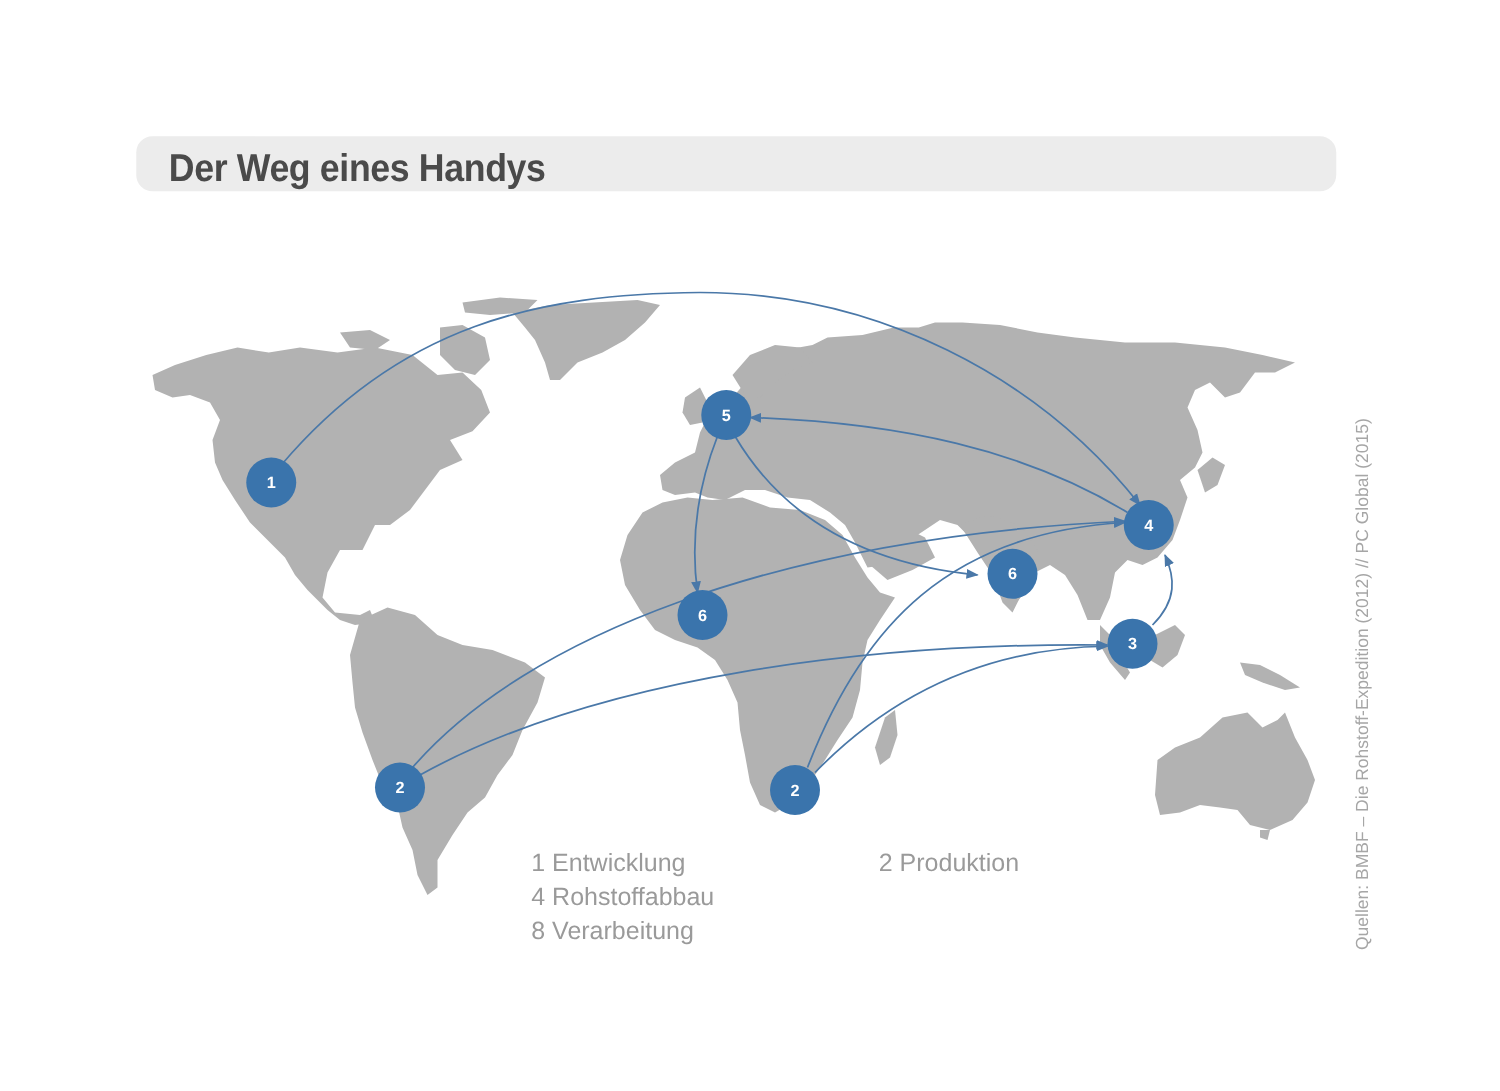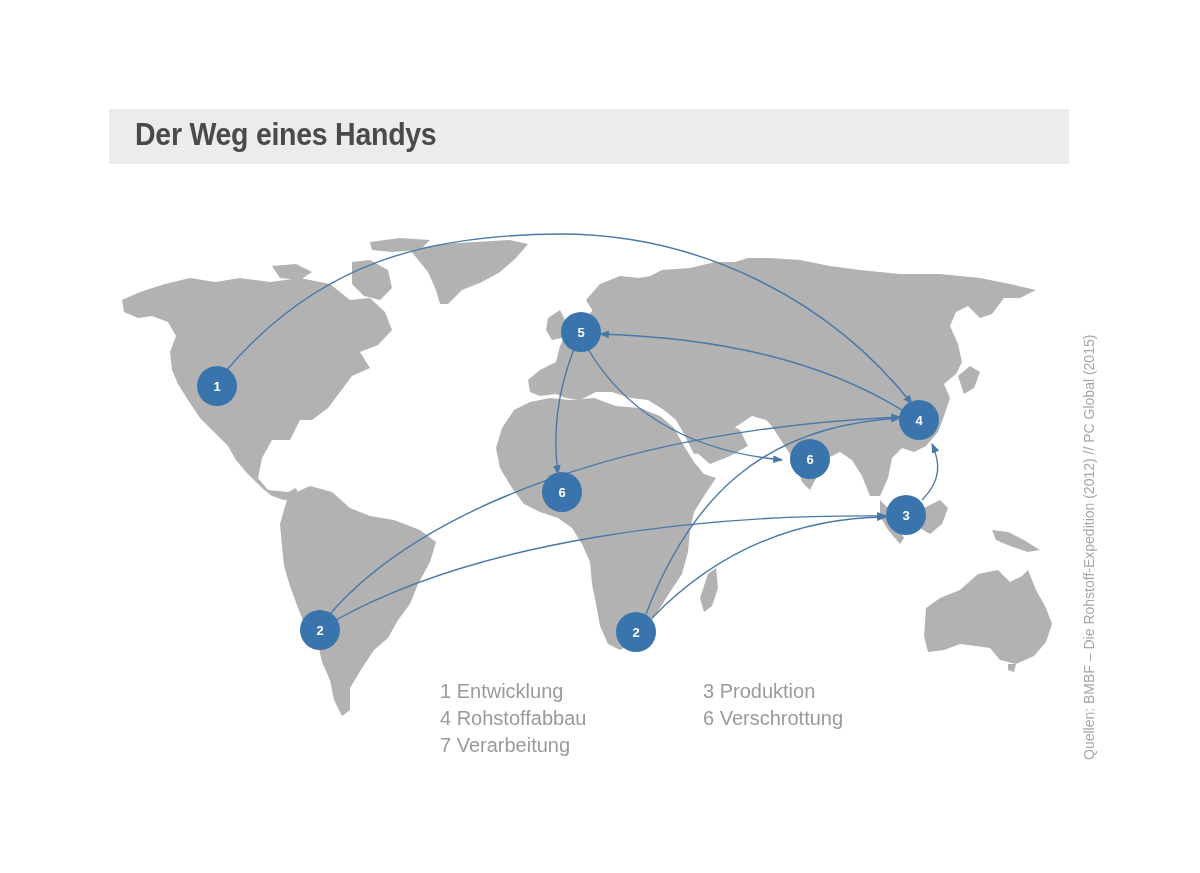--- a/index.html
+++ b/index.html
@@ -1,36 +1,37 @@
 <!DOCTYPE html>
 <html><head>
   <meta charset="utf-8">
   <style>
     html, body { margin: 0; padding: 0; background: #ffffff; }
     body { width: 1200px; height: 873px; position: relative; overflow: hidden; font-family: "Liberation Sans", sans-serif; }
     .title-bar {
-      position: absolute; left: 109px; top: 109px; width: 960px; height: 55px;
+      position: absolute; left: 109px; top: 109px; width: 960px; height: 44px;
       background: #ececec;
+      border-radius: 13px;
     }
     .title-text {
       position: absolute; left: 26px; top: 8px;
       font-family: "Liberation Sans", sans-serif; font-weight: bold;
       font-size: 31px; color: #4a4a4a; letter-spacing: -0.3px;
       transform: scaleX(0.92); transform-origin: left center;
     }
     svg.map { position: absolute; left: 0; top: 0; }
     .land { fill: #b2b2b2; stroke: none; }
     .route { fill: none; stroke: #4a78a8; stroke-width: 1.4; }
     .marker circle { fill: #3a74ac; }
     .marker text { fill: #ffffff; font-family: "Liberation Sans", sans-serif; font-weight: bold; font-size: 13px; text-anchor: middle; dominant-baseline: central; }
     .legend {
       position: absolute; top: 678px; color: #9a9a9a;
       font-family: "Liberation Sans", sans-serif; font-size: 20px; line-height: 27px;
     }
-    .legend-col-1 { left: 425px; margin-left: 15px; }
+    .legend-col-1 { left: 425px; }
     .legend-col-2 { left: 703px; }
     .legend-item { white-space: nowrap; }
     .source {
       position: absolute; left: 1081px; top: 760px;
       transform: rotate(-90deg); transform-origin: left top;
       color: #a6a6a6; font-family: "Liberation Sans", sans-serif; font-size: 14px; white-space: nowrap;
     }
   </style>
 </head>
 <body>
@@ -125,20 +126,19 @@
     <g class="marker">
         <circle cx="636" cy="632" r="20"></circle>
         <text x="636" y="632">2</text>
       </g>
   </g>
 </svg>
 
 <div class="legend legend-col-1">
   <div class="legend-item">1 Entwicklung</div>
   <div class="legend-item">4 Rohstoffabbau</div>
-  <div class="legend-item">7 Verarbeitung</div>
+  <div class="legend-item">8 Verarbeitung</div>
 </div>
 <div class="legend legend-col-2">
-  <div class="legend-item">3 Produktion</div>
-  <div class="legend-item">6 Verschrottung</div>
+  <div class="legend-item">2 Produktion</div>
 </div>
 
 <div class="source">Quellen: BMBF – Die Rohstoff-Expedition (2012) // PC Global (2015)</div>
 
 </body></html>

